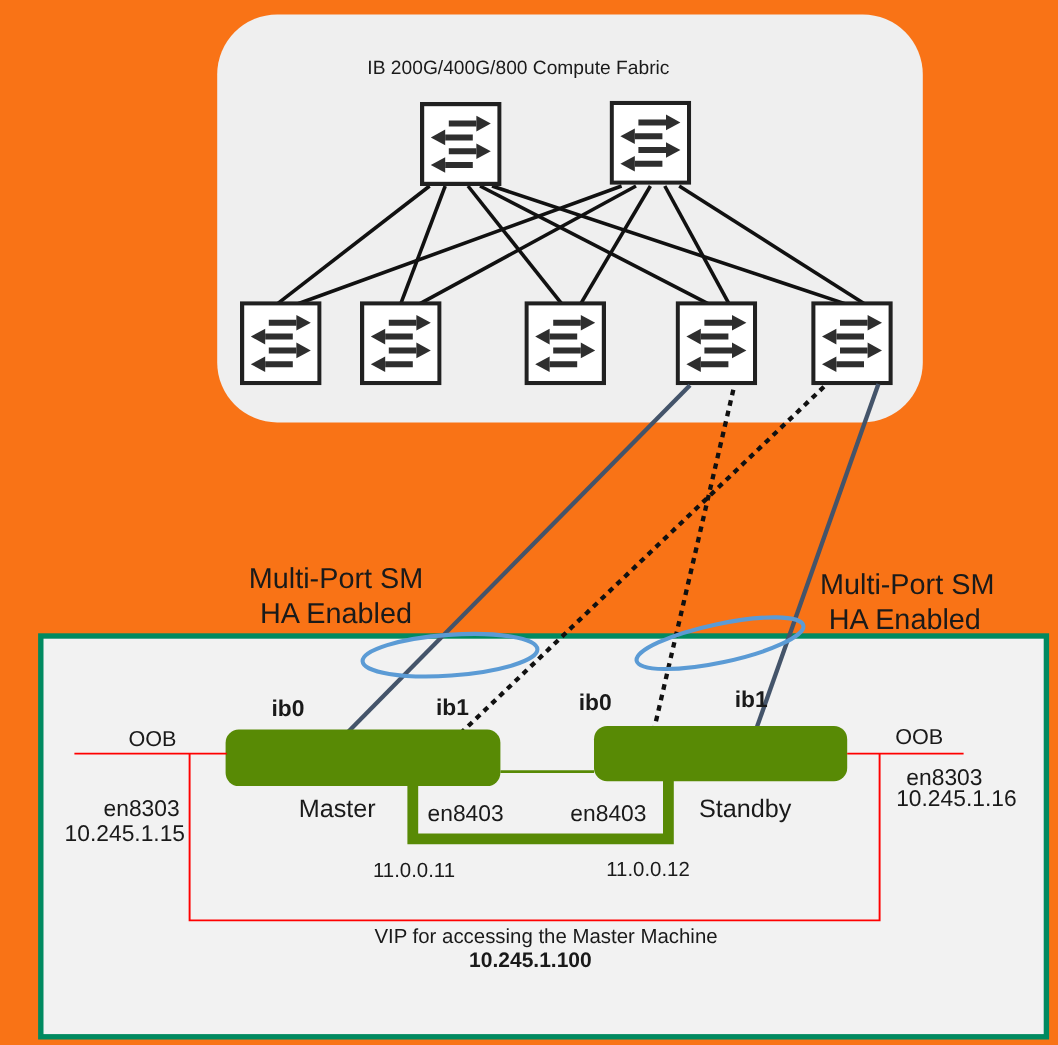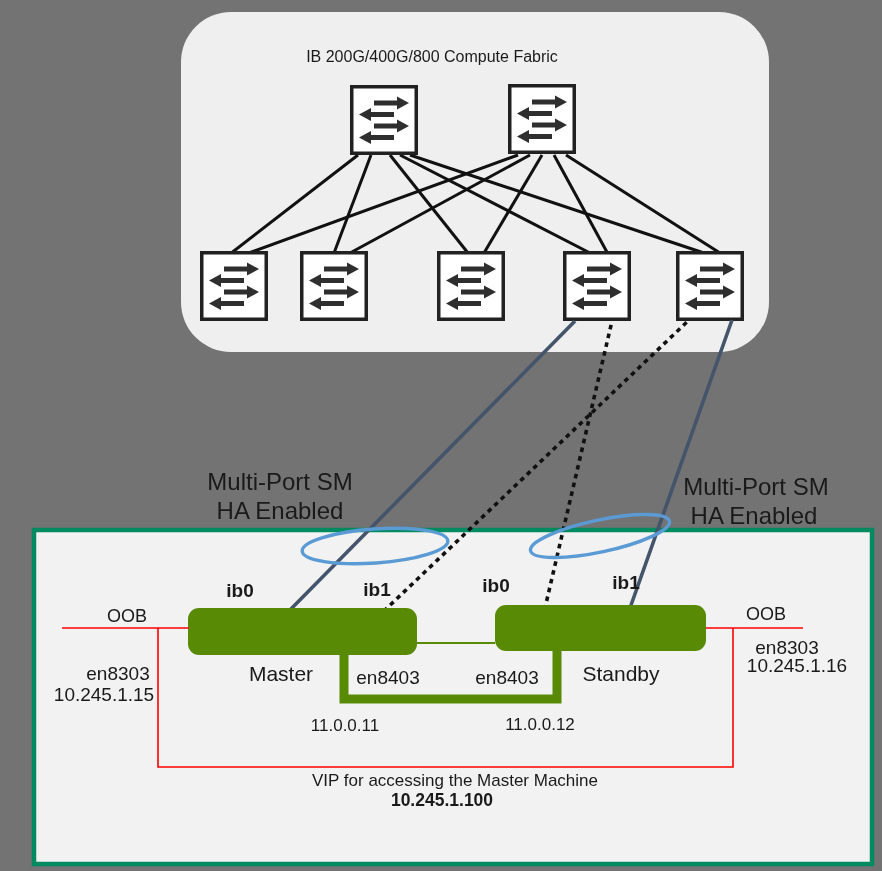--- a/index.html
+++ b/index.html
@@ -1,16 +1,16 @@
 <!DOCTYPE html>
 <html style="--node-green: #588a05; --enclosure-border: #008a60; --enclosure-bg: #f2f2f2; --fabric-bg: #efefef; --link-red: #ff0000; --link-slate: #44546a; --ellipse-blue: #5b9bd5; --line-black: #111111; --switch-border: #212121; --switch-arrow: #2e2e2e; --text-color: #1a1a1a;"><head>
 <meta charset="utf-8">
 <style>
   html,body{margin:0;padding:0;background:#ffffff;}
-  .stage{position:relative;width:882px;height:871px;background:#737373;overflow:hidden;
+  .stage{position:relative;width:882px;height:871px;background:#f97316;overflow:hidden;
          font-family:"Liberation Sans",sans-serif;}
   svg{position:absolute;left:0;top:0;}
   
   .fabric-blob{fill:var(--fabric-bg);}
   .enclosure{fill:var(--enclosure-bg);stroke:var(--enclosure-border);stroke-width:4.5;}
   .sw-box{fill:#ffffff;stroke:var(--switch-border);stroke-width:3.5;}
   .sw-arrow{stroke:var(--switch-arrow);stroke-width:5;fill:none;}
   .sw-head{fill:var(--switch-arrow);stroke:none;}
   .fab-link{stroke:var(--line-black);stroke-width:3;fill:none;}
   .ha-solid{stroke:var(--link-slate);stroke-width:3.6;fill:none;}

